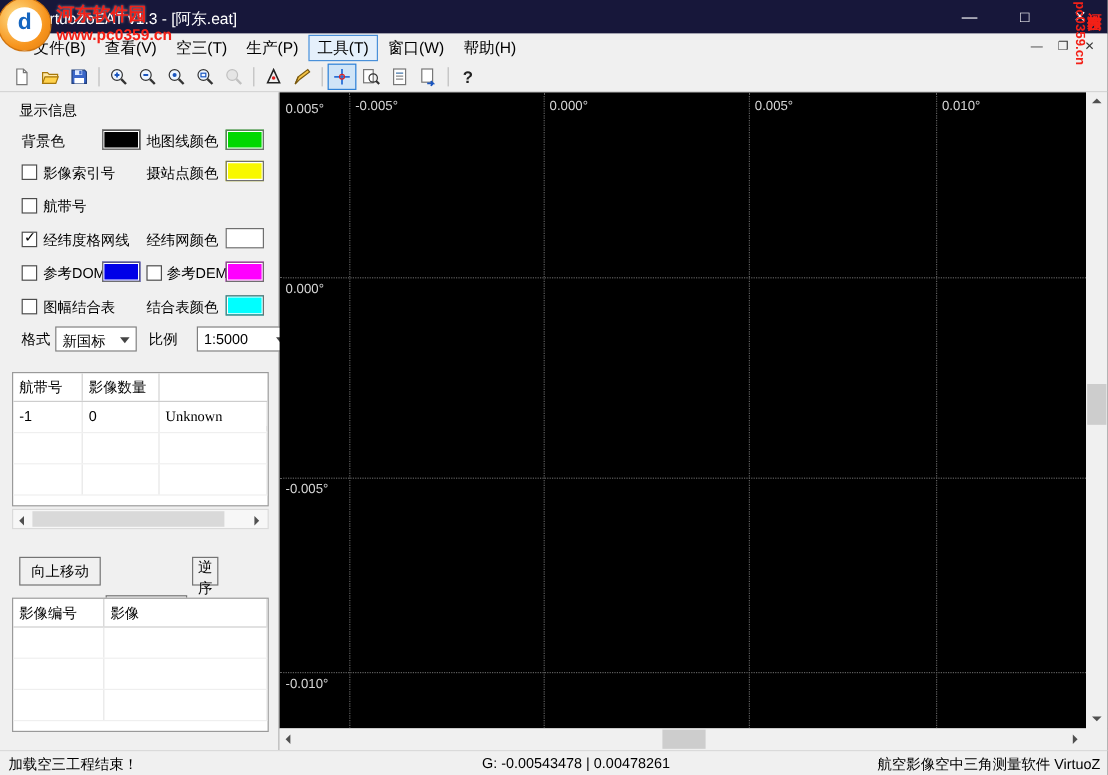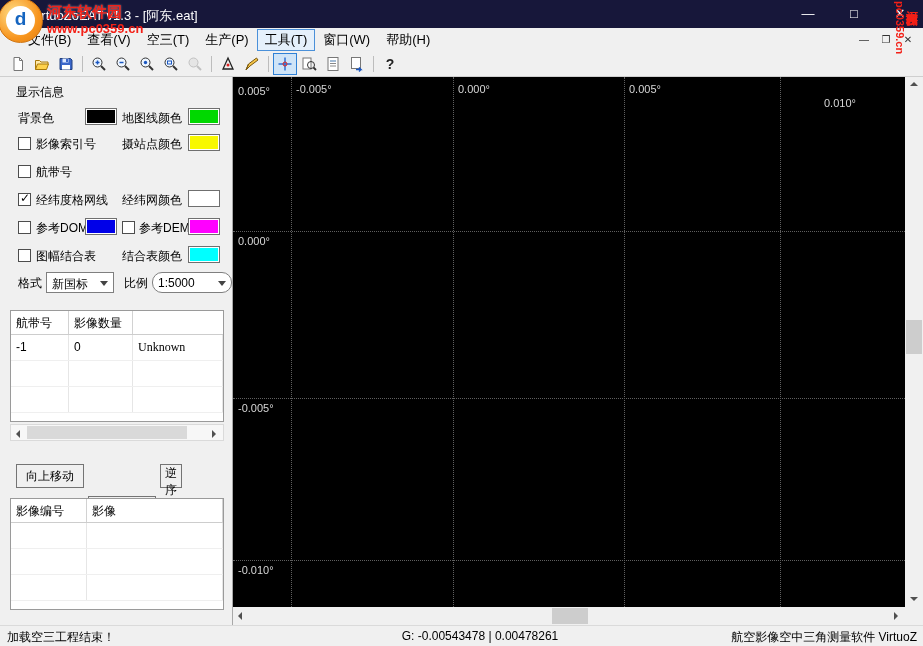--- a/index.html
+++ b/index.html
@@ -257,21 +257,21 @@
     <span class="swatch" style="left: 188px; background-color: rgb(0, 255, 255);"></span>
   </div>
 
   <div class="prow" style="top:195px;height:24px;">
     <span class="plabel" style="left:18px;">格式</span>
     <span class="combo" style="left:46px;top:0;width:68px;">
       <span class="combo-text">新国标</span>
       <span class="combo-arrow"></span>
     </span>
     <span class="plabel" style="left:124px;">比例</span>
-    <span class="combo" style="left:152px;top:0;width:80px;border-radius:10px;">
+    <span class="combo" style="left:164px;top:0;width:80px;">
       <span class="combo-text">1:5000</span>
       <span class="combo-arrow"></span>
     </span>
   </div>
 
   <div class="ltable" style="top:233px;">
       <div class="trow thead">
         <div class="tcell" style="width: 58px;">航带号</div>
         <div class="tcell" style="width: 64px;">影像数量</div>
         <div class="tcell" style="width: 90px; margin-top: 44px;">旋转角度</div>
@@ -328,21 +328,21 @@
       <div class="vline" style="left: 58px; border-color: rgb(95, 95, 95);"></div>
       <div class="vline" style="left: 220px; border-color: rgb(95, 95, 95);"></div>
       <div class="vline" style="left: 391px; border-color: rgb(95, 95, 95);"></div>
       <div class="vline" style="left: 547px; border-color: rgb(95, 95, 95);"></div>
       <div class="hline" style="top: 154px; border-color: rgb(95, 95, 95);"></div>
       <div class="hline" style="top: 321px; border-color: rgb(95, 95, 95);"></div>
       <div class="hline" style="top: 483px; border-color: rgb(95, 95, 95);"></div>
       <span class="glabel" style="left: 63px; top: 6px; color: rgb(214, 214, 214);">-0.005°</span>
       <span class="glabel" style="left: 225px; top: 6px; color: rgb(214, 214, 214);">0.000°</span>
       <span class="glabel" style="left: 396px; top: 6px; color: rgb(214, 214, 214);">0.005°</span>
-      <span class="glabel" style="left: 552px; top: 20px; color: rgb(214, 214, 214); margin-left: 39px;">0.010°</span>
+      <span class="glabel" style="left: 552px; top: 6px; color: rgb(214, 214, 214);">0.010°</span>
       <span class="glabel" style="left: 5px; top: 8px; color: rgb(214, 214, 214);">0.005°</span>
       <span class="glabel" style="left: 5px; top: 158px; color: rgb(214, 214, 214);">0.000°</span>
       <span class="glabel" style="left: 5px; top: 325px; color: rgb(214, 214, 214);">-0.005°</span>
       <span class="glabel" style="left: 5px; top: 487px; color: rgb(214, 214, 214);">-0.010°</span>
     </div>
 
   <div class="vscroll">
     <span class="sb-arrow up"></span>
     <span class="vthumb"></span>
     <span class="sb-arrow down"></span>

